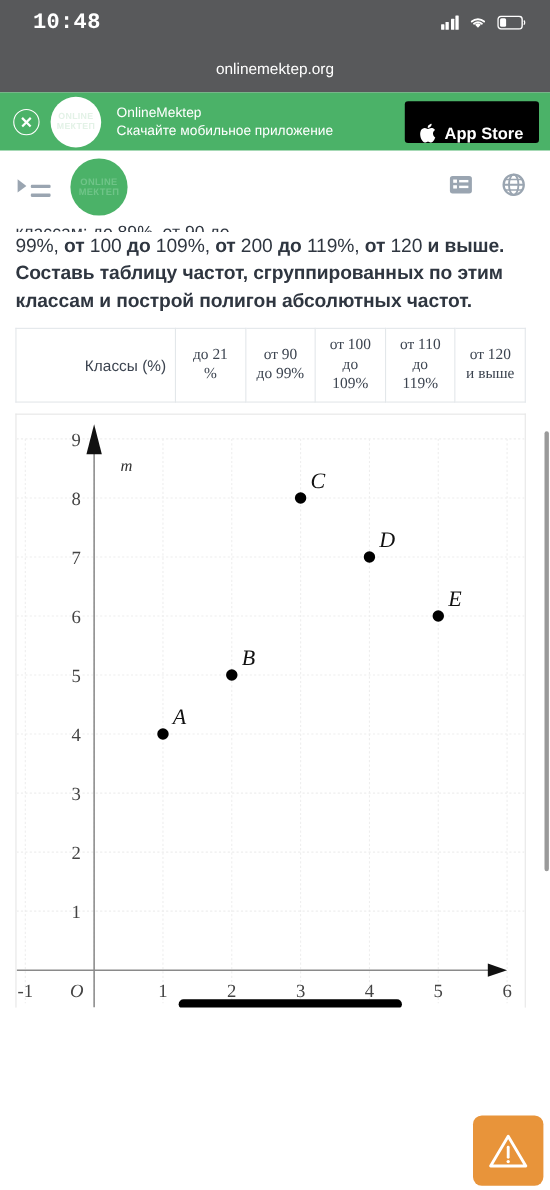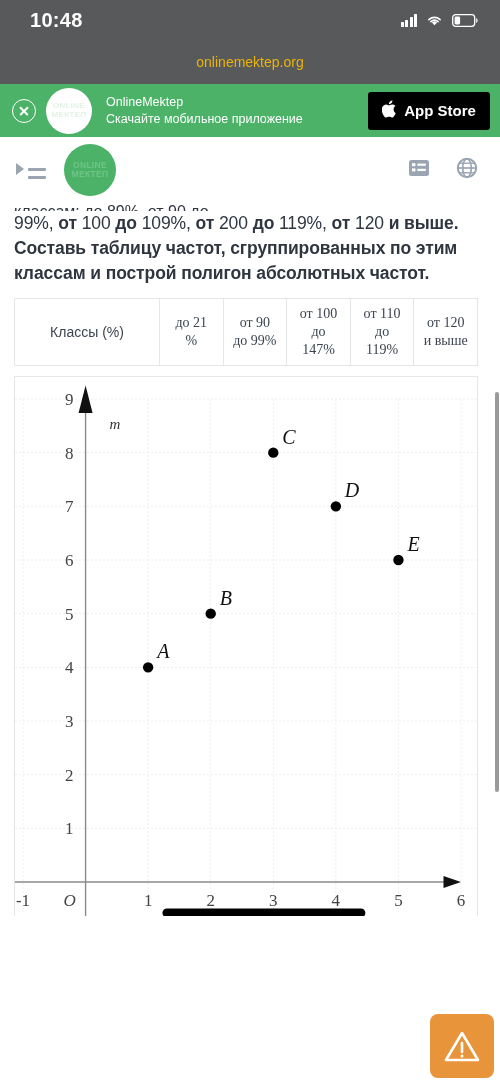--- a/index.html
+++ b/index.html
@@ -17,20 +17,21 @@
 
   
   .status-bar {
     height: 40px;
     background: #58595b;
     display: flex;
     align-items: center;
     justify-content: space-between;
     padding: 0 22px 0 30px;
     box-sizing: border-box;
+    font-family: Liberation Mono, monospace;
   }
   .status-time {
     color: #ffffff;
     font-size: 20px;
     font-weight: bold;
     letter-spacing: 0.3px;
   }
   .status-icons {
     display: flex;
     align-items: center;
@@ -55,21 +56,21 @@
 
   
   .url-bar {
     height: 44px;
     background: #58595b;
     display: flex;
     align-items: center;
     justify-content: center;
   }
   .url-text {
-    color: #eab308;
+    color: #ffffff;
     font-size: 14px;
   }
 
   
   .app-banner {
     height: 53px;
     background: #4bb268;
     display: flex;
     align-items: center;
     padding: 0 10px 0 12px;
@@ -124,21 +125,21 @@
     padding-left: 4px;
   }
   .appstore-btn {
     flex: 0 0 auto;
     background: #000000;
     color: #ffffff;
     height: 38px;
     width: 122px;
     border-radius: 3px;
     display: flex;
-    align-items: center;
+    align-items: flex-end;
     justify-content: center;
     gap: 7px;
     font-size: 15px;
     font-weight: bold;
   }
   .apple-glyph { font-size: 17px; line-height: 1; margin-top: -3px; }
 
   
   .site-nav {
     height: 66px;
@@ -225,21 +226,21 @@
   }
   table.freq td {
     border: 1px solid #e3e7ea;
     padding: 6px 8px;
     color: #3c4450;
     font-size: 14px;
     vertical-align: middle;
   }
   td.rowhead {
     width: 128px;
-    text-align: center;
+    text-align: right;
     margin-left: 20px;
   }
   td.cls {
     text-align: center;
     font-family: "Liberation Serif", serif;
     font-size: 15px;
     line-height: 1.3;
   }
   td.num {
     text-align: center;
@@ -394,21 +395,21 @@
     <div>Составь таблицу частот, сгруппированных по этим</div>
     <div>классам и построй полигон абсолютных частот.</div>
   </div>
 
   <table class="freq">
     <tbody>
         <tr>
       <td class="rowhead">Классы (%)</td>
       <td class="cls">до 21 %</td>
       <td class="cls">от 90 до 99%</td>
-      <td class="cls">от 100 до 147%</td>
+      <td class="cls">от 100 до 109%</td>
       <td class="cls">от 110 до 119%</td>
       <td class="cls">от 120 и выше</td>
     </tr>
   </tbody>
     </table>
 
   <div class="chart-wrap">
     <svg id="chart-svg" width="462" height="540" viewBox="0 0 462 540">
         <line x1="8" y1="22" x2="8" y2="535" stroke="#eeeeee" stroke-width="1" stroke-dasharray="2 2"></line>
         <line x1="70.57142857142857" y1="22" x2="70.57142857142857" y2="535" stroke="#eeeeee" stroke-width="1" stroke-dasharray="2 2"></line>

